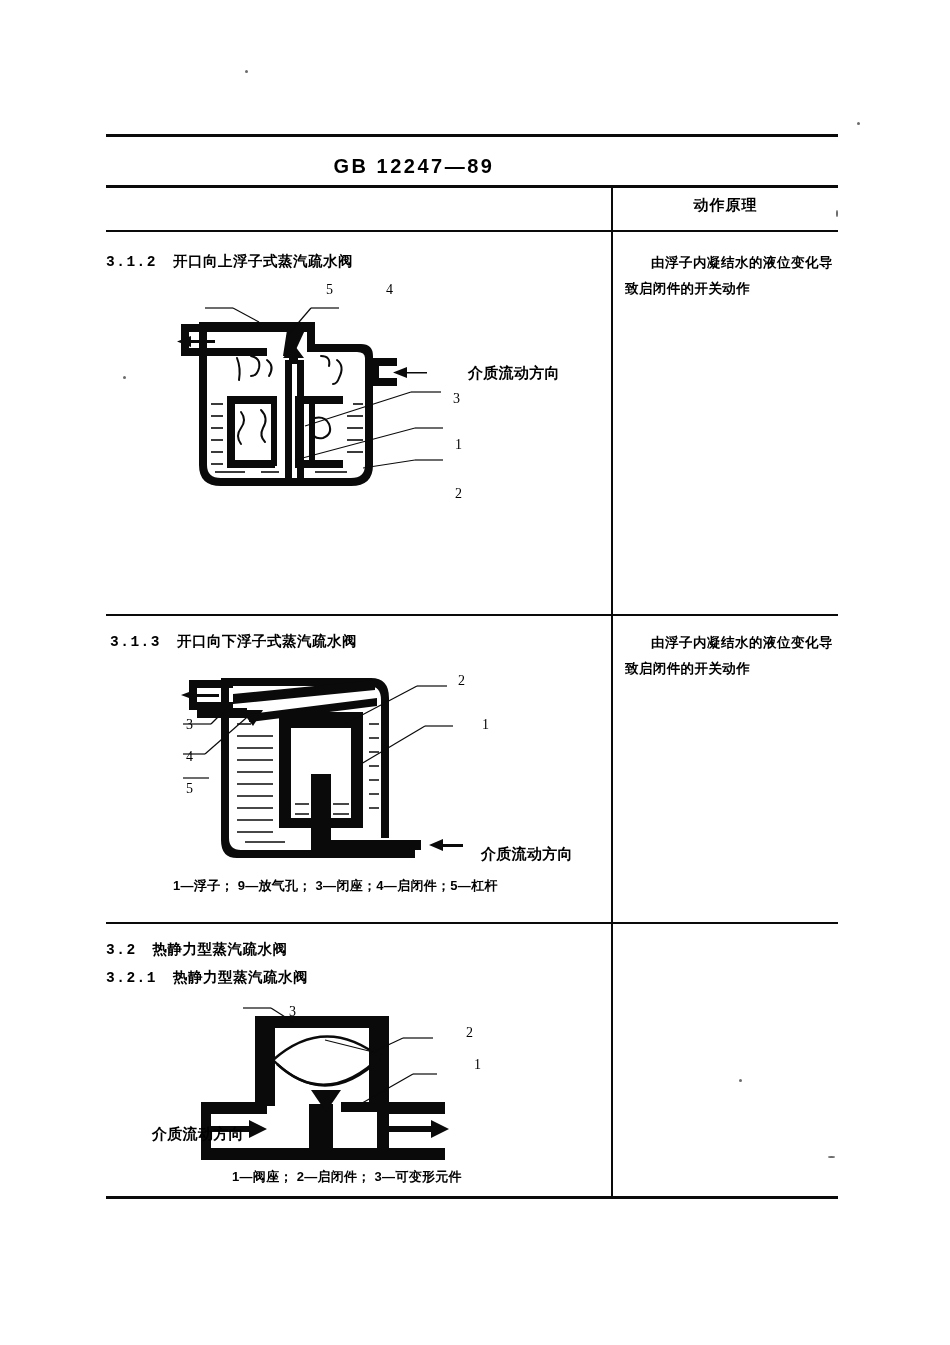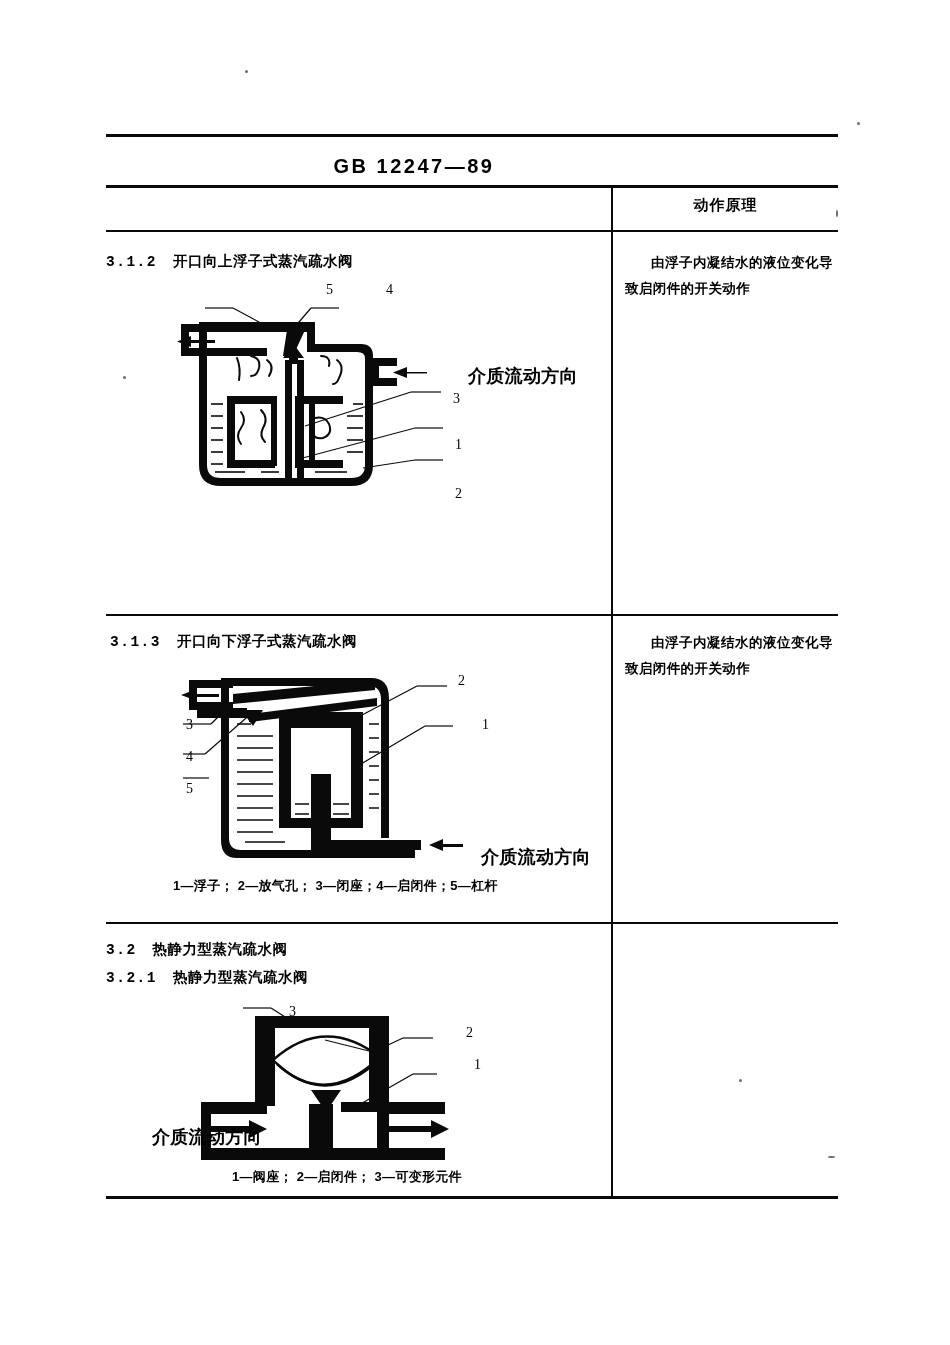--- a/index.html
+++ b/index.html
@@ -107,21 +107,21 @@
     font-size: 13px;
     font-weight: bold;
     white-space: nowrap;
     letter-spacing: 0.3px;
   }
 
   
   .flow-label {
     position: absolute;
     font-family: "Liberation Sans", "DejaVu Sans", sans-serif;
-    font-size: 18px;
+    font-size: 15px;
     font-weight: bold;
     white-space: nowrap;
     letter-spacing: 0.3px;
   }
 
   
   .callout {
     position: absolute;
     font-family: "Liberation Serif", "DejaVu Serif", serif;
     font-size: 14px;
@@ -333,21 +333,21 @@
   </svg>
 
   <div class="callout" style="left:458px; top:674px;">2</div>
   <div class="callout" style="left:482px; top:718px;">1</div>
   <div class="callout" style="left:186px; top:718px;">3</div>
   <div class="callout" style="left:186px; top:750px;">4</div>
   <div class="callout" style="left:186px; top:782px;">5</div>
 
   <div class="flow-label" style="left:481px; top:845px;">介质流动方向</div>
 
-  <div class="caption" style="left:173px; top:877px;">1—浮子；  2—放气孔；  3—闭座；4—启闭件；5—杠杆</div>
+  <div class="caption" style="left:173px; top:877px;">1—浮子；  9—放气孔；  3—闭座；4—启闭件；5—杠杆</div>
 
   <div class="sec-head" style="left:106px; top:940px;">
     <span class="sec-num">3.2</span><span class="sec-gap"></span><span>热静力型蒸汽疏水阀</span>
   </div>
   <div class="sec-head" style="left:106px; top:968px;">
     <span class="sec-num">3.2.1</span><span class="sec-gap"></span><span>热静力型蒸汽疏水阀</span>
   </div>
 
 
   <svg class="fig" style="left:145px; top:1000px;" width="400" height="160" viewBox="0 0 400 160">

